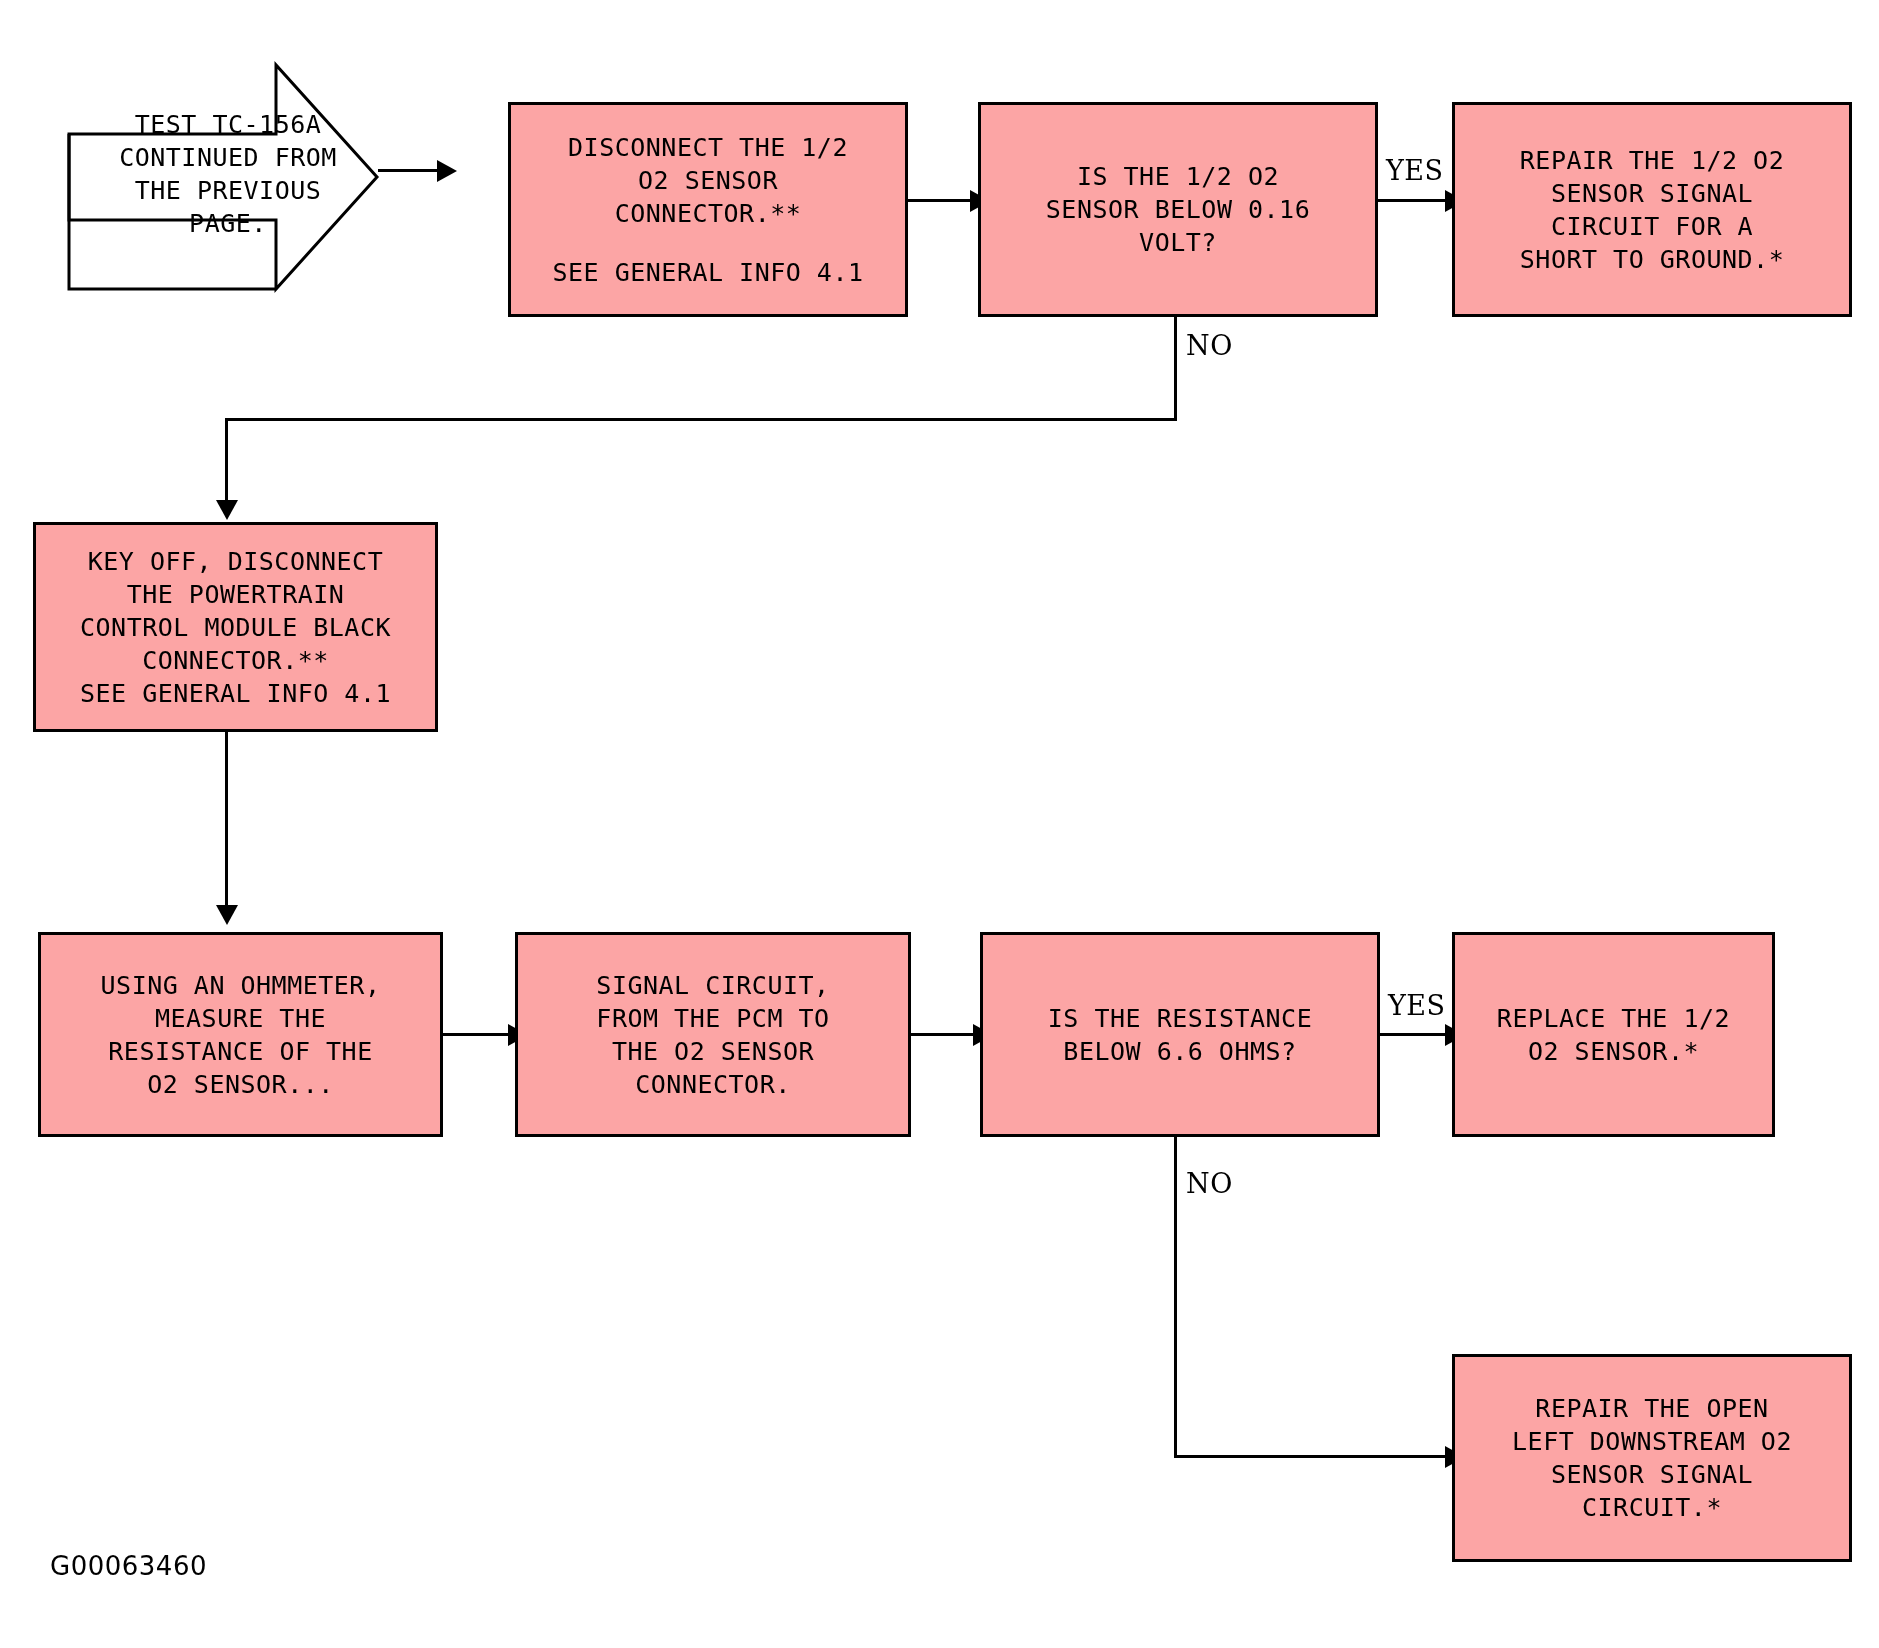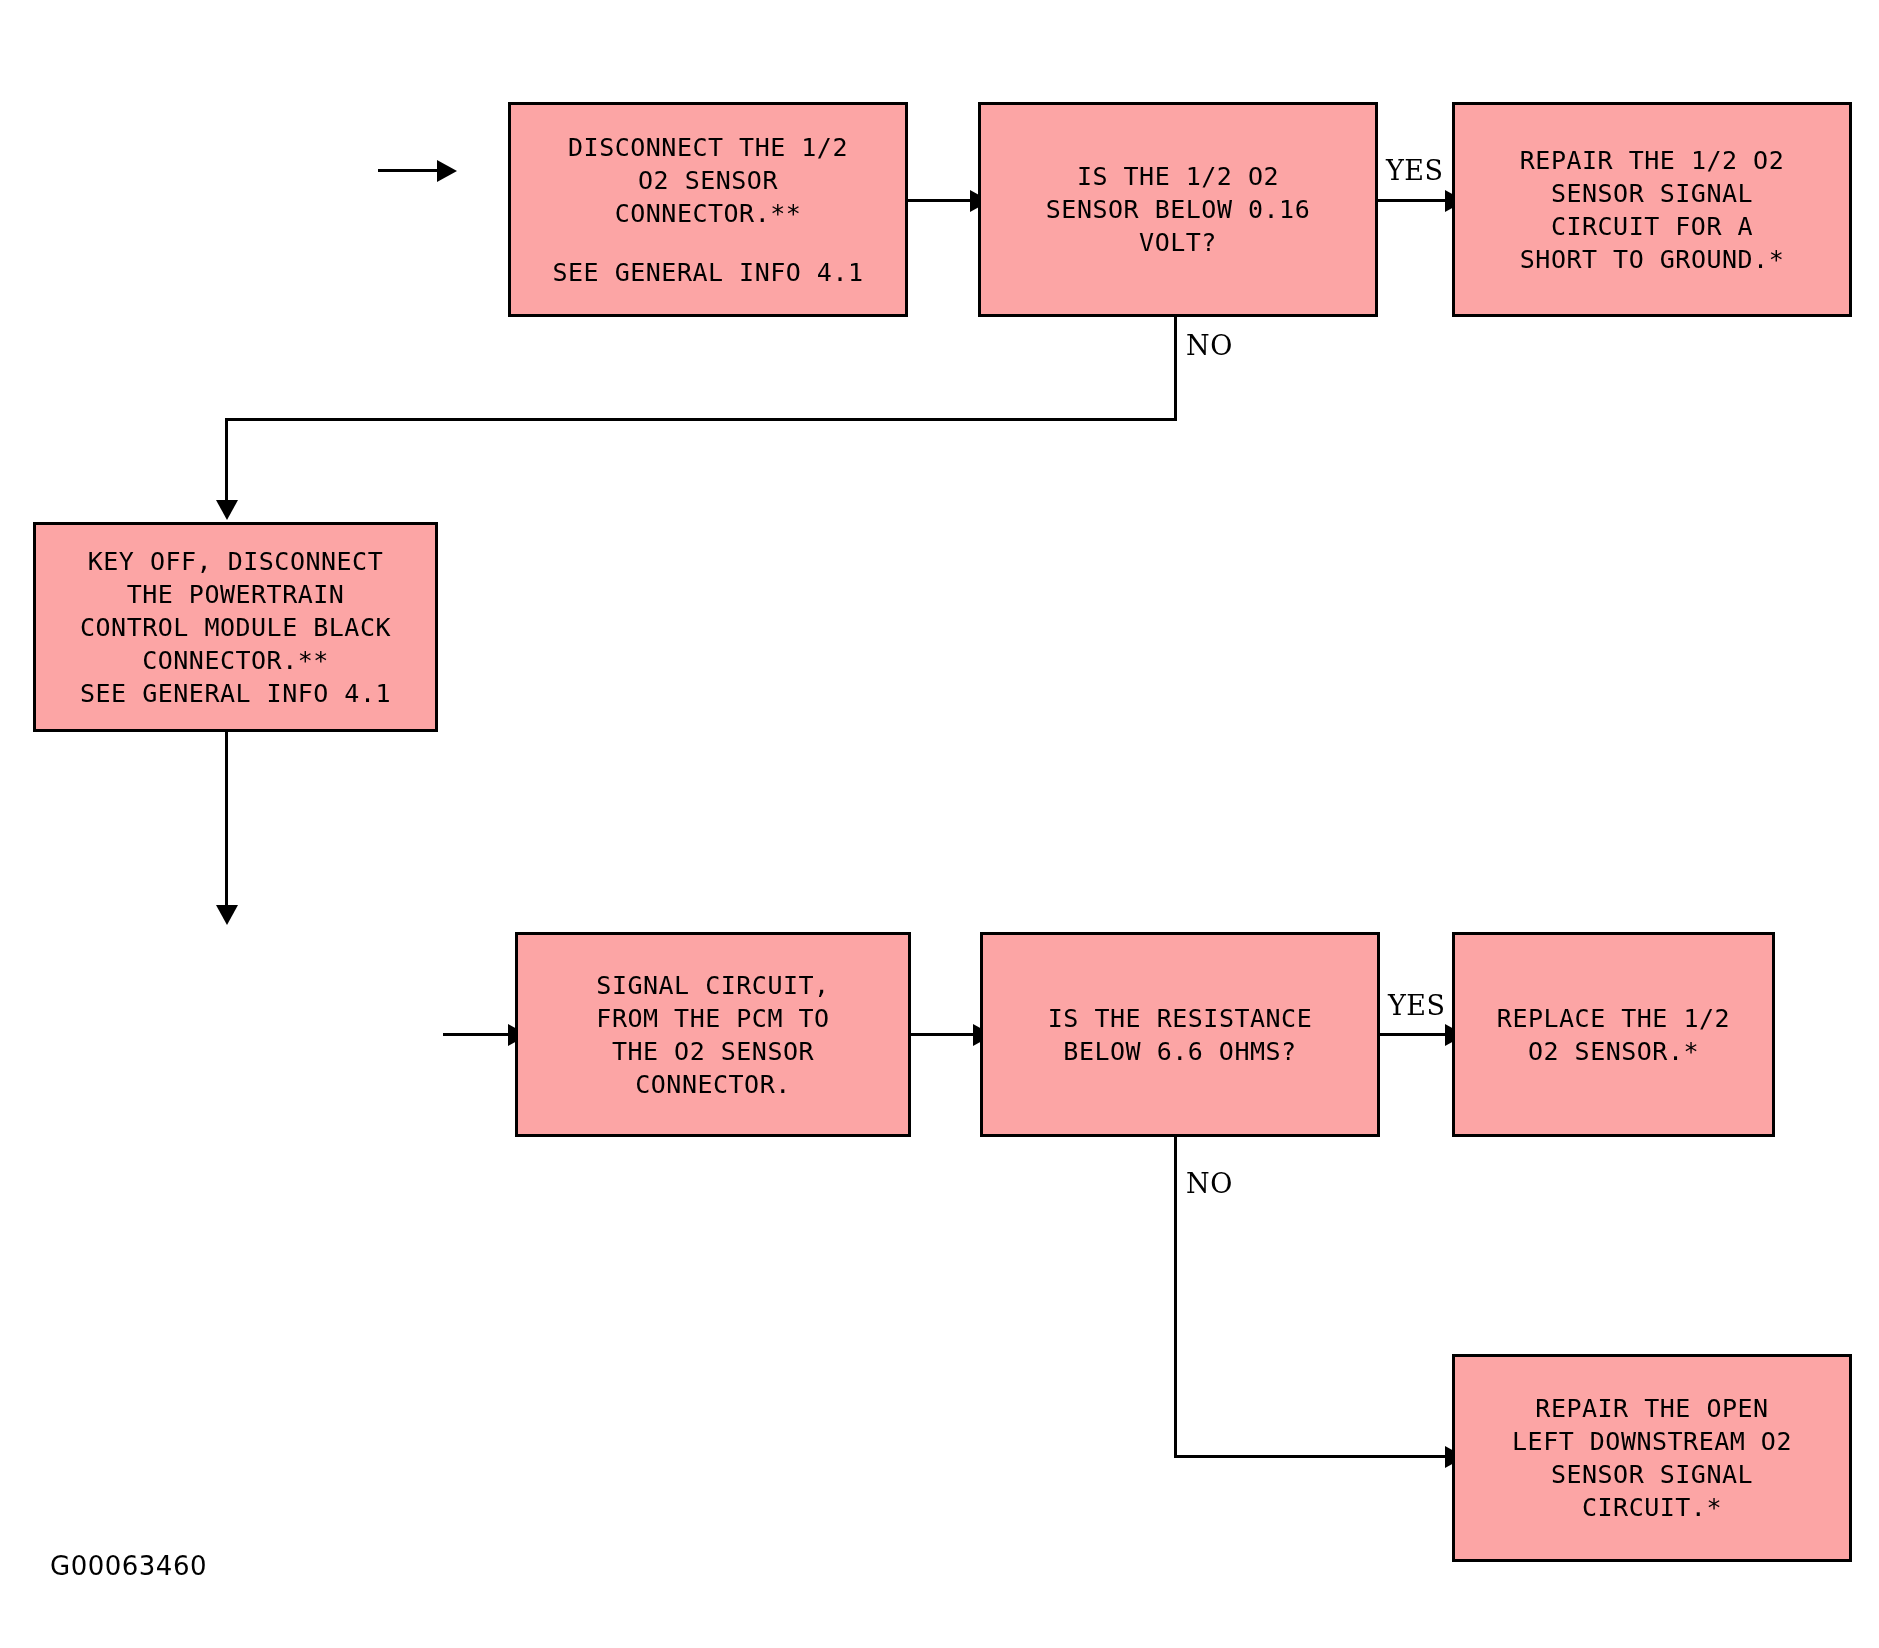--- a/index.html
+++ b/index.html
@@ -113,20 +113,30 @@
     color: #000000;
     letter-spacing: 0.5px;
     white-space: nowrap;
   }
 </style>
 </head>
 <body>
 
 <div id="page">
 
+  <div class="banner" style="left:66px; top:62px; width:314px; height:230px;">
+    <svg width="314" height="230" viewBox="0 0 314 230" aria-hidden="true">
+      <path d="M 3,72 L 210,72 L 210,3 L 311,115 L 210,227 L 210,158 L 3,158 Z" fill="#ffffff" stroke="#000000" stroke-width="3" stroke-linejoin="miter" transform="translate(0,0)"></path>
+      <path d="M 3,72 L 3,227 L 210,227" fill="none" stroke="#000000" stroke-width="3"></path>
+    </svg>
+    <div class="banner-text" style="margin-top:-6px;">TEST TC-156A
+CONTINUED FROM
+THE PREVIOUS
+PAGE.</div>
+  </div>
 
   <div class="hline" style="left:378px; top:169px; width:62px;"></div>
   <div class="arrowhead right" style="left:437px; top:160px;"></div>
 
   <div class="box" style="left:508px; top:102px; width:400px; height:215px;">
     <span class="line-group">DISCONNECT THE 1/2
 O2 SENSOR
 CONNECTOR.**</span>
     <span class="gap"></span>
     <span class="line-group">SEE GENERAL INFO 4.1</span>
@@ -162,20 +172,26 @@
     <span class="line-group">KEY OFF, DISCONNECT
 THE POWERTRAIN
 CONTROL MODULE BLACK
 CONNECTOR.**
 SEE GENERAL INFO 4.1</span>
   </div>
 
   <div class="vline" style="left:225px; top:732px; height:176px;"></div>
   <div class="arrowhead down" style="left:216px; top:905px;"></div>
 
+  <div class="box" style="left:38px; top:932px; width:405px; height:205px;">
+    <span class="line-group">USING AN OHMMETER,
+MEASURE THE
+RESISTANCE OF THE
+O2 SENSOR...</span>
+  </div>
 
   <div class="hline" style="left:443px; top:1033px; width:68px;"></div>
   <div class="arrowhead right" style="left:508px; top:1024px;"></div>
 
   <div class="box" style="left:515px; top:932px; width:396px; height:205px;">
     <span class="line-group">SIGNAL CIRCUIT,
 FROM THE PCM TO
 THE O2 SENSOR
 CONNECTOR.</span>
   </div>

